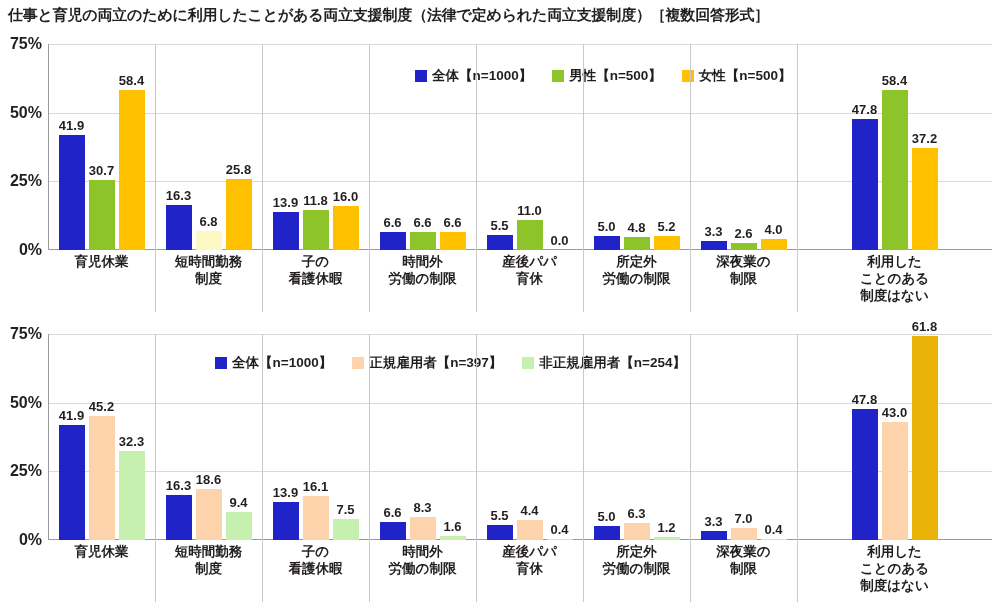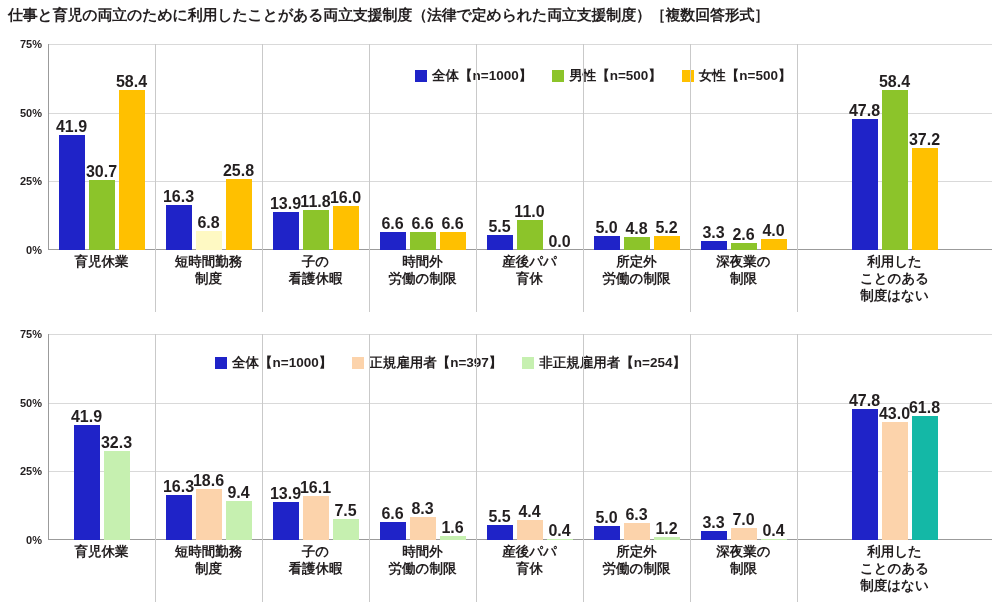--- a/index.html
+++ b/index.html
@@ -29,21 +29,21 @@
     width:944px;height:206px;
     border-left:1px solid #9b9b9b;
     border-bottom:1px solid #9b9b9b;
     box-sizing:border-box;
   }
   .gridline{position:absolute;left:0;width:100%;height:1px;background:#d9d9d9;}
 
   .ylabels{position:absolute;left:0;top:0;width:46px;height:220px;}
   .ylab{
     position:absolute;right:4px;
-    font-size:11px;font-weight:bold;color:#231f20;
+    font-size:16px;font-weight:bold;color:#231f20;
     transform:translateY(-50%);
     white-space:nowrap;
   }
 
   
   .sep{position:absolute;width:1px;background:#c9c9c9;}
 
   
   .groups{position:absolute;left:48px;top:12px;width:944px;height:206px;}
   .group{
@@ -51,21 +51,21 @@
     display:flex;align-items:flex-end;justify-content:center;
     gap:4px;
   }
   .bar{
     position:relative;width:26px;
     box-sizing:border-box;
   }
   .bar .val{
     position:absolute;left:50%;transform:translateX(-50%);
     top:-17px;
-    font-size:16px;font-weight:bold;color:#231f20;
+    font-size:13px;font-weight:bold;color:#231f20;
     white-space:nowrap;
   }
 
   
   .catlabels{position:absolute;left:48px;width:944px;}
   #chart1 .catlabels{top:222px;}
   #chart2 .catlabels{top:222px;}
   .cat{
     position:absolute;text-align:center;
     font-size:13.5px;font-weight:bold;line-height:1.25;
@@ -255,32 +255,35 @@
     <div class="plot">
         <div class="gridline" style="top: 0px;"></div>
         <div class="gridline" style="top: 68.6667px;"></div>
         <div class="gridline" style="top: 137.333px;"></div>
       </div>
     <div class="groups">
         <div class="group" style="left: 0px; width: 107px;">
           <div class="bar" style="background: rgb(31, 35, 200); height: 115.085px;">
             <span class="val">41.9</span>
           </div>
+          <div class="bar" style="background: rgb(252, 211, 171); height: 124.149px;">
+            <span class="val">45.2</span>
+          </div>
           <div class="bar" style="background: rgb(198, 240, 176); height: 88.7173px;">
             <span class="val">32.3</span>
           </div>
         </div>
         <div class="group" style="left: 107px; width: 107px;">
           <div class="bar" style="background: rgb(31, 35, 200); height: 44.7707px;">
             <span class="val">16.3</span>
           </div>
           <div class="bar" style="background: rgb(252, 211, 171); height: 51.088px;">
             <span class="val">18.6</span>
           </div>
-          <div class="bar" style="background: rgb(198, 240, 176); height: 39px; text-align: center;">
+          <div class="bar" style="background: rgb(198, 240, 176); height: 28px; text-align: center;">
             <span class="val">9.4</span>
           </div>
         </div>
         <div class="group" style="left: 214px; width: 107px;">
           <div class="bar" style="background: rgb(31, 35, 200); height: 38.1787px;">
             <span class="val">13.9</span>
           </div>
           <div class="bar" style="background: rgb(252, 211, 171); height: 44.2213px;">
             <span class="val">16.1</span>
           </div>
@@ -332,21 +335,21 @@
             <span class="val">0.4</span>
           </div>
         </div>
         <div class="group" style="left: 749px; width: 195px;">
           <div class="bar" style="background: rgb(31, 35, 200); height: 131.291px;">
             <span class="val">47.8</span>
           </div>
           <div class="bar" style="background: rgb(252, 211, 171); height: 118.107px;">
             <span class="val">43.0</span>
           </div>
-          <div class="bar" style="background: #14b8a6; height: 124px;">
+          <div class="bar" style="background: #eab308; height: 204px;">
             <span class="val">61.8</span>
           </div>
         </div>
       </div>
     <div class="catlabels">
         <div class="cat" style="left: 0px; width: 107px;">
           <div>育児休業</div>
         </div>
         <div class="cat" style="left: 107px; width: 107px;">
           <div>短時間勤務</div>

